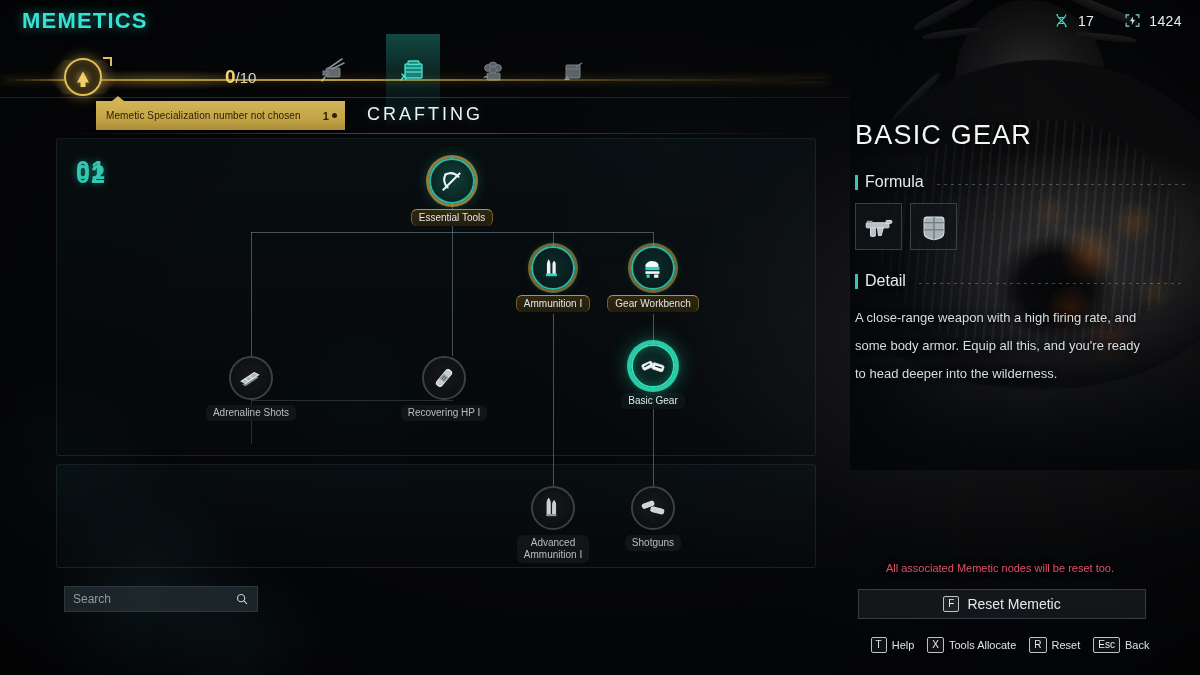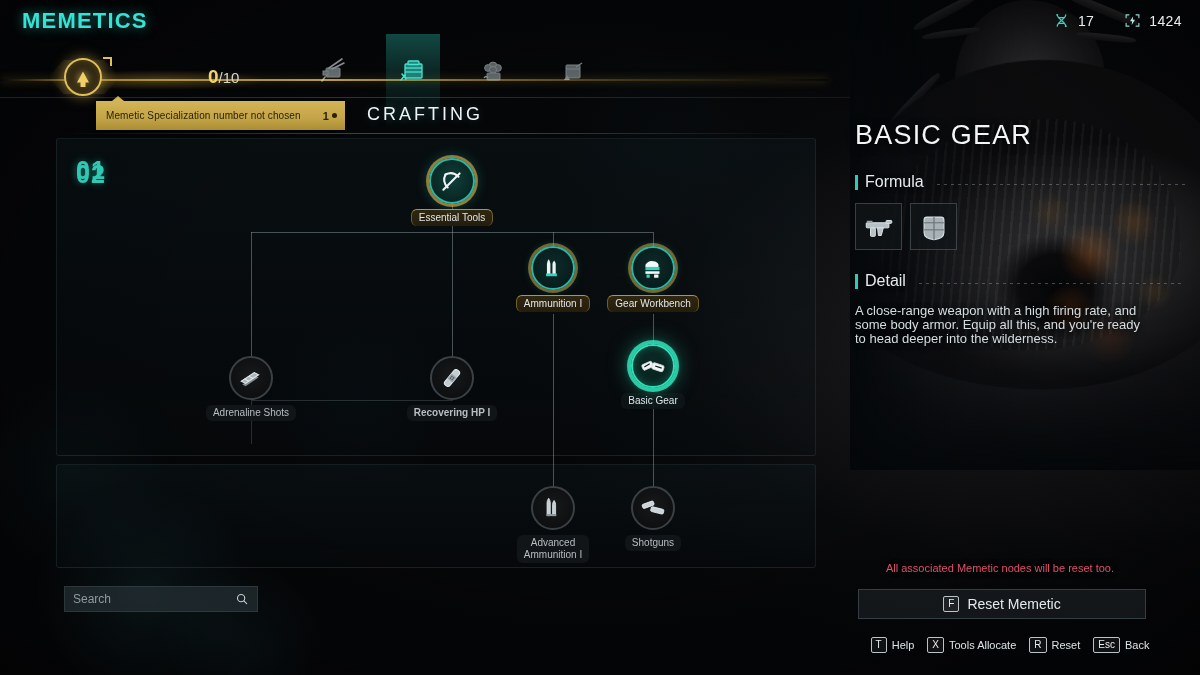--- a/index.html
+++ b/index.html
@@ -133,21 +133,21 @@
   }
   .xp-diamond {
     position: absolute; left: 48px; top: 60px; width: 72px; height: 34px;
     background: linear-gradient(90deg, rgba(220,180,70,.0) 0%, rgba(220,180,70,.22) 45%, rgba(220,180,70,0) 100%);
     clip-path: polygon(0% 50%, 22% 0%, 78% 0%, 100% 50%, 78% 100%, 22% 100%);
   }
   .xp-notch {
     position: absolute; left: 103px; top: 57px; width: 9px; height: 9px;
     border-top: 2px solid #e0be58; border-right: 2px solid #e0be58;
   }
-  .xp-count { position: absolute; left: 208px; top: 66px; font-size: 19px; }
+  .xp-count { position: absolute; left: 225px; top: 66px; font-size: 19px; }
   .xp-count .cur { color: #f2d370; font-weight: 700; }
   .xp-count .sep { color: #cfd6da; font-weight: 400; font-size: 15px; }
   .xp-count .max { color: #cfd6da; font-weight: 400; font-size: 15px; }
 
   .spec-banner {
     position: absolute; left: 96px; top: 101px; height: 29px;
     background: linear-gradient(180deg,#d3b457 0%, #c3a446 60%, #ab8d36 100%);
     display: flex; align-items: center; padding: 0 8px 0 10px; gap: 8px;
     box-shadow: 0 1px 4px rgba(0,0,0,.6);
   }
@@ -283,21 +283,21 @@
     flex: 1; height: 1px; margin-left: 6px; margin-top: 4px;
     background: repeating-linear-gradient(90deg, rgba(160,180,190,.38) 0 3px, rgba(160,180,190,0) 3px 7px);
   }
   .formula-slots { display: flex; gap: 8px; margin-top: 12px; }
   .slot {
     width: 47px; height: 47px; border: 1px solid rgba(150,170,180,.30);
     background: rgba(18,22,25,.72);
     display:flex; align-items:center; justify-content:center;
   }
   .detail-body {
-    margin-top: 14px; font-size: 13px; line-height: 14px; color: #d5dde0;
+    margin-top: 14px; font-size: 13px; line-height: 28px; color: #d5dde0;
     text-shadow: 0 1px 6px rgba(0,0,0,.95);
     width: 290px;
   }
   .reset-warn {
     position: absolute; left: 855px; top: 562px; width: 290px; text-align: center;
     font-size: 11px; color: #e1506a; text-shadow: 0 0 6px rgba(0,0,0,.9);
   }
   .reset-btn {
     position: absolute; left: 858px; top: 589px; width: 288px; height: 30px;
     background: rgba(40,48,52,.42); border: 1px solid rgba(140,165,175,.28);
@@ -516,21 +516,21 @@
           <path d="M5 9 q3-5 9-3 q4 1.5 3 5 H5z" fill="#f2f7f8"></path>
           <rect x="5" y="11" width="13" height="3" fill="#2fd6c0"></rect>
           <rect x="5" y="15" width="13" height="2.4" fill="#f2f7f8"></rect>
           <rect x="6" y="18" width="3" height="3" fill="#2fd6c0"></rect>
           <rect x="13" y="18" width="4" height="3" fill="#f2f7f8"></rect>
         </svg>
       </div>
       <div class="label">Gear Workbench</div>
     </div>
 
-    <div class="node locked" style="left:396px; top:218px;font-weight:bold;">
+    <div class="node locked" style="left:388px; top:218px;">
       <div class="ring">
         <svg class="ico" viewBox="0 0 24 24">
           <g transform="rotate(40 12 12)">
             <rect x="9" y="3" width="6" height="18" rx="2.6" fill="#c3ccd1" stroke="#e4ecef" stroke-width=".9"></rect>
             <rect x="9" y="9" width="6" height="6" fill="#9aa5aa"></rect>
             <circle cx="11" cy="11" r=".7" fill="#4a5357"></circle>
               <circle cx="13" cy="11" r=".7" fill="#4a5357"></circle>
             <circle cx="11" cy="13" r=".7" fill="#4a5357"></circle>
               <circle cx="13" cy="13" r=".7" fill="#4a5357"></circle>
           </g>

